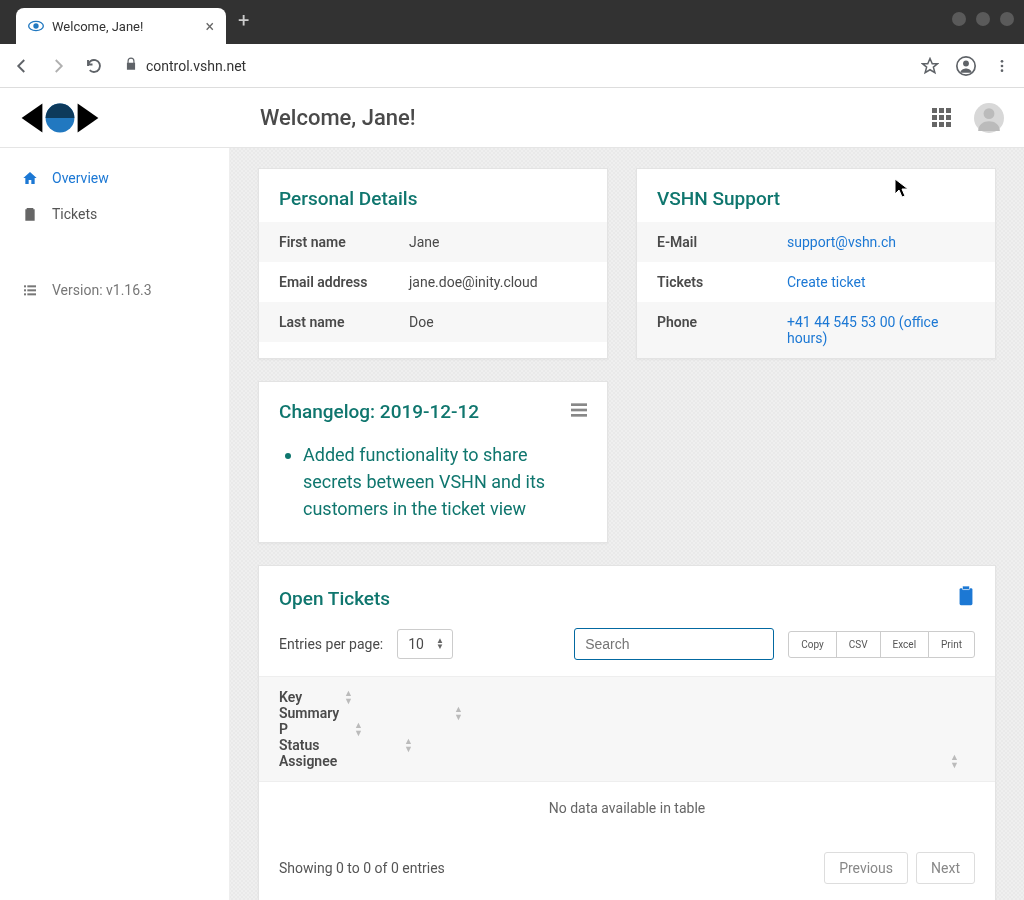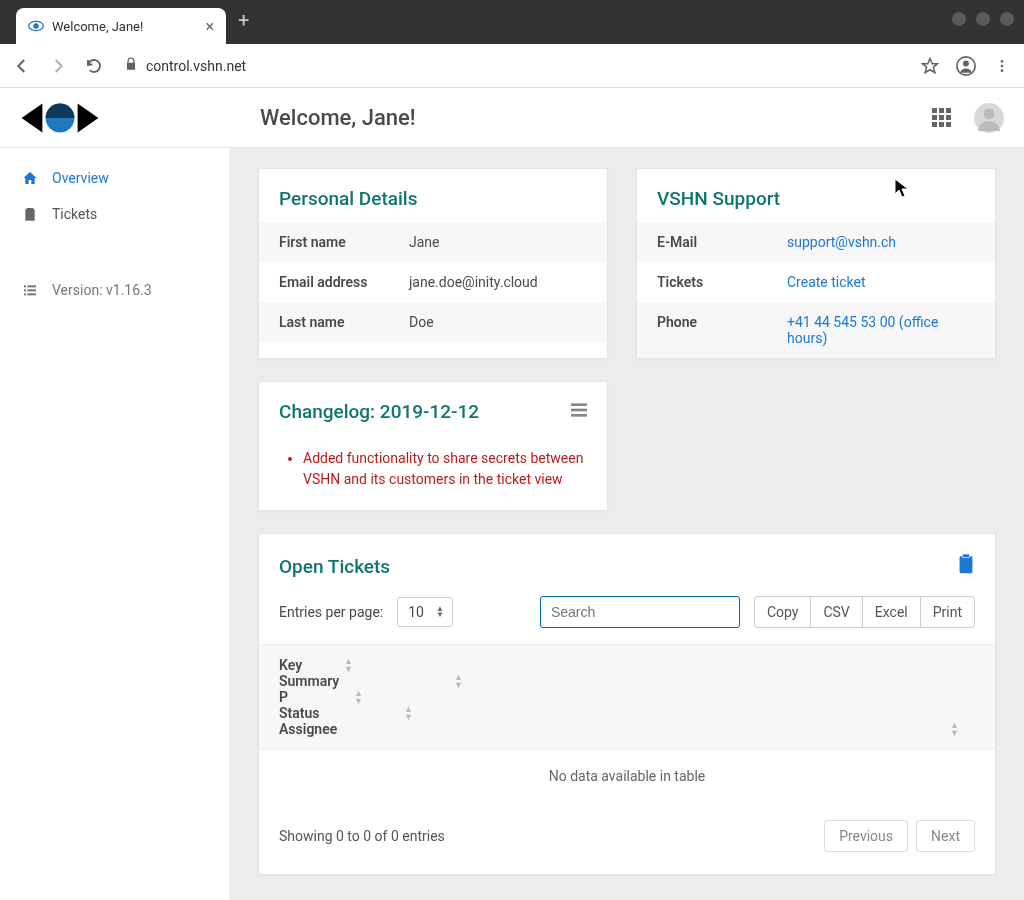--- a/index.html
+++ b/index.html
@@ -145,33 +145,33 @@
     .detail-row:nth-child(even) { background: #f7f7f7; }
     .detail-row:nth-child(odd) { background: #fff; }
     .detail-label { width: 130px; font-weight: 600; }
     .detail-value { flex: 1; }
     .detail-value a, .link { color: #1c78d4; text-decoration: none; cursor: pointer; }
 
     .card.changelog { width: 350px; }
     .changelog-header { display: flex; align-items: center; justify-content: space-between; padding: 18px 20px 10px; }
     .changelog-body { padding: 8px 20px 20px; }
     .changelog-body ul { list-style: disc; padding-left: 24px; }
-    .changelog-body li { font-size: 14px; color: #b91c1c; line-height: 1.5; margin-top: 7px; }
+    .changelog-body li { font-size: 18px; color: #0f766e; line-height: 1.5; }
     .list-icon { color: #888; cursor: pointer; }
 
     .card.tickets { width: 100%; }
     .tickets-header { display: flex; align-items: center; justify-content: space-between; padding: 20px 20px 18px; }
     .clipboard-icon { color: #1c78d4; cursor: pointer; }
     .tickets-controls { display: flex; align-items: center; gap: 14px; padding: 0 20px 16px; font-size: 14px; color: #4a4a4a; }
     .entries-label {}
     .select-wrap { position: relative; border: 1px solid #ccc; border-radius: 3px; padding: 6px 28px 6px 10px; font-size: 14px; cursor: pointer; }
     .select-arrows { position: absolute; right: 8px; top: 50%; transform: translateY(-50%); display: flex; flex-direction: column; font-size: 8px; color: #666; line-height: 6px; }
     .search-input { flex: 1; max-width: 200px; border: 1px solid #0369a1; border-radius: 3px; padding: 7px 10px; font-size: 14px; margin-left: auto; }
     .export-btns { display: flex; }
-    .export-btn { border: 1px solid #ccc; padding: 7px 12px; font-size: 14px; color: #555; cursor: pointer; background: #fff; margin-left: -1px; }
+    .export-btn { border: 1px solid #ccc; padding: 7px 12px; font-size: 10px; color: #555; cursor: pointer; background: #fff; margin-left: -1px; }
     .export-btn:first-child { border-radius: 3px 0 0 3px; margin-left: 0; }
     .export-btn:last-child { border-radius: 0 3px 3px 0; }
 
     .table-header-row { display: flex; padding: 12px 20px; font-size: 14px; font-weight: 600; color: #4a4a4a; background: #f7f7f7; border-top: 1px solid #eee; border-bottom: 1px solid #eee; flex-direction: column;}
     .th { display: flex; align-items: center; justify-content: space-between; padding-right: 16px; }
     .th.key { width: 90px; }
     .th.summary { flex: 1; max-width: 200px; }
     .th.p { width: 100px; }
     .th.status { width: 150px; }
     .th.assignee { flex: 1; }

